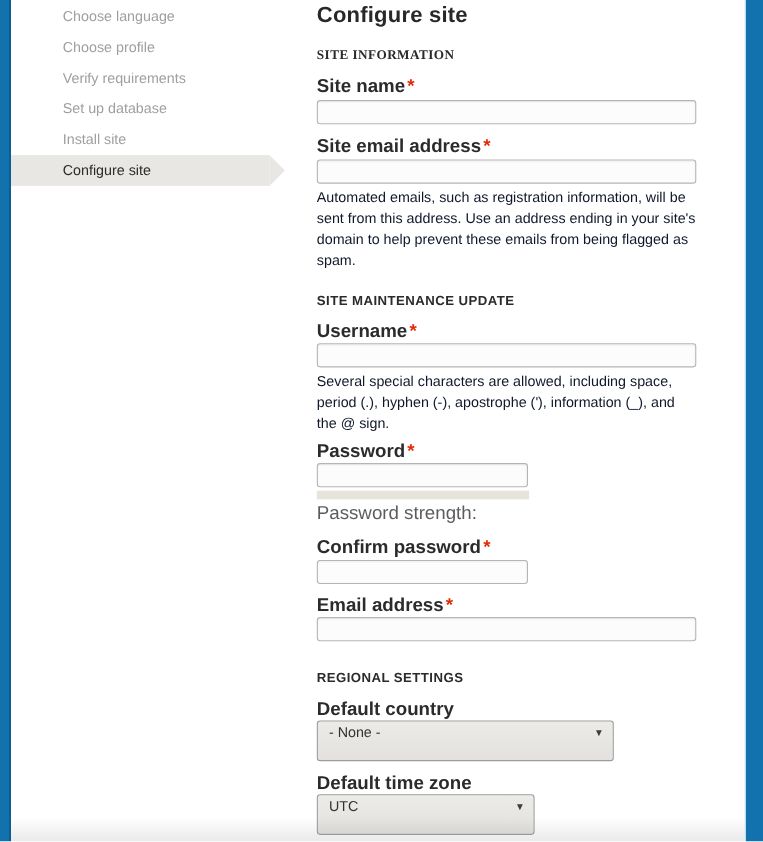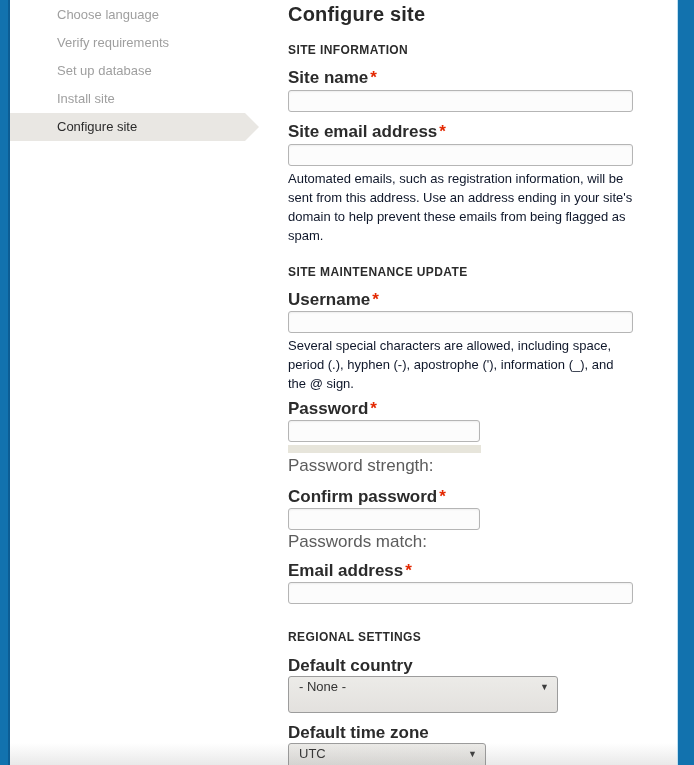--- a/index.html
+++ b/index.html
@@ -35,21 +35,21 @@
     width: 0; height: 0;
     border-top: 14px solid transparent;
     border-bottom: 14px solid transparent;
     border-left: 14px solid #e9e7e3;
   }
 
   
   .main { position: absolute; left: 288px; top: 0; width: 345px; z-index: 2; }
   h1.page-title { font-size: 20px; font-weight: bold; color: #282828; margin-top: 3px; letter-spacing: 0.2px; }
   h2.section-heading { font-size: 12px; font-weight: bold; color: #2b2b2b; letter-spacing: 0.4px; }
-  .mt-sec1 { margin-top: 17px; }
+  .mt-sec1 { margin-top: 17px; font-family: Liberation Serif, serif; }
   .mt-sec2 { margin-top: 20px; }
   .mt-sec3 { margin-top: 26px; }
   .mt-sec4 { margin-top: 25px; }
 
   .field-label { display: block; font-size: 17px; font-weight: bold; color: #2b2b2b; }
   .required-marker { color: #e32700; font-weight: bold; margin-left: 2px; }
 
   input.text-input {
     display: block; width: 100%; height: 22px;
     border: 1px solid #b5b5b5; border-radius: 3px;
@@ -106,20 +106,21 @@
 </style>
 </head>
 <body>
 
 <div class="edge-bar left"></div>
 <div class="edge-bar right"></div>
 <div class="bottom-shade"></div>
 
 <nav class="sidebar">
   <div class="step">Choose language</div>
+  <div class="step">Choose profile</div>
   <div class="step">Verify requirements</div>
   <div class="step">Set up database</div>
   <div class="step">Install site</div>
   <div class="step active">Configure site</div>
 </nav>
 
 <main class="main">
 
   <h1 class="page-title">Configure site</h1>
 
@@ -148,21 +149,20 @@
     <span>Password</span><span class="required-marker">*</span>
   </label>
   <input class="text-input narrow in-password" type="password" value="" style="">
   <div class="strength-bar"></div>
   <div class="inline-note txt-strength">Password strength:</div>
 
   <label class="field-label lbl-confirm">
     <span>Confirm password</span><span class="required-marker">*</span>
   </label>
   <input class="text-input narrow in-confirm" type="password" value="" style="">
-  <div class="inline-note txt-match">Passwords match:</div>
 
   <label class="field-label lbl-email">
     <span>Email address</span><span class="required-marker">*</span>
   </label>
   <input class="text-input in-email" type="text" value="" style="">
 
   <h2 class="section-heading mt-sec3">REGIONAL SETTINGS</h2>
 
   <label class="field-label lbl-country">Default country</label>
   <div class="select-box country">

